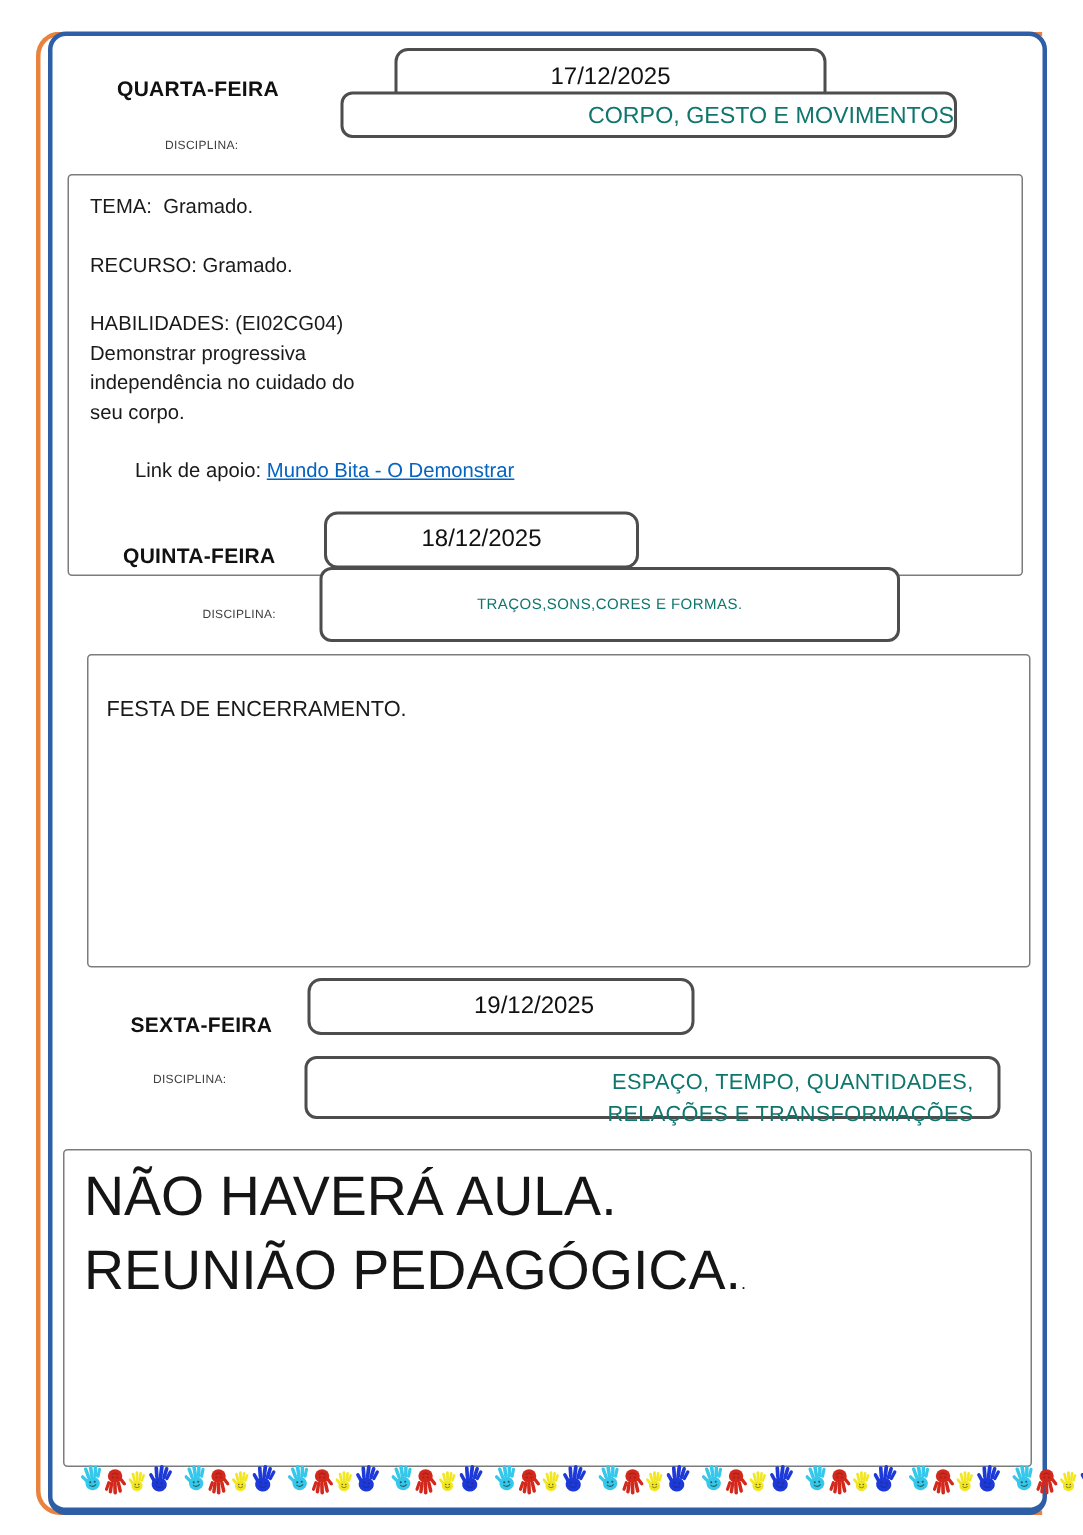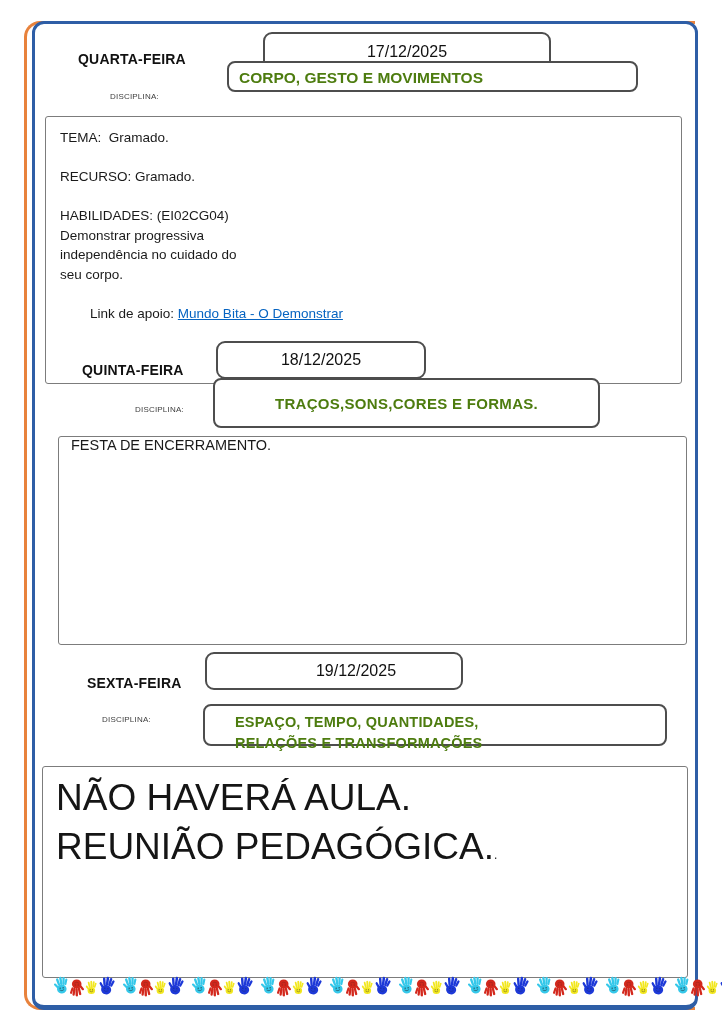--- a/index.html
+++ b/index.html
@@ -26,43 +26,43 @@
   .day-header{position:absolute;font-weight:bold;font-size:14px;letter-spacing:.2px;color:#111;}
   .disc-label{position:absolute;font-size:8px;color:#3d3d3d;letter-spacing:.2px;}
 
   .date-box{
     position:absolute;border:2px solid #4d4d4d;border-radius:9px;background:#fff;
     display:flex;align-items:center;justify-content:center;
     font-size:16px;color:#111;
   }
   .disc-box{
     position:absolute;border:2px solid #4d4d4d;border-radius:8px;background:#fff;
-    font-weight:bold;color:#4d7c0f;
+    font-weight:normal;color:#0f766e;text-align:right;
   }
   .content-box{
     position:absolute;border:1.5px solid #7c7c7c;border-radius:3px;background:#fff;
   }
   .content-line{min-height:19.5px;line-height:19.5px;font-size:13.5px;white-space:pre-wrap;}
   .link{color:var(--link-color,#0563C1);text-decoration:underline;cursor:pointer;}
 
   
   .h1-day{left:78px;top:51px;}
   .b1-date{left:243px;top:32px;width:284px;height:36px;z-index:2;margin-left:20px;}
   .b1-disc{left:227px;top:61px;width:411px;height:31px;z-index:3;
            font-size:15.5px;line-height:29px;padding-left:10px;box-sizing:border-box;}
   .l1-disc{left:110px;top:92px;}
   .b1-content{left:45px;top:116px;width:637px;height:268px;padding:11px 14px;box-sizing:border-box;}
 
   
   .h2-day{left:82px;top:362px;}
   .b2-date{left:216px;top:341px;width:206px;height:34px;}
   .b2-disc{left:213px;top:378px;width:383px;height:46px;
-           display:flex;align-items:center;justify-content:center;font-size:15px;letter-spacing:.3px;}
+           display:flex;align-items:center;justify-content:center;font-size:10px;letter-spacing:.3px;}
   .l2-disc{left:135px;top:405px;}
-  .b2-content{left:58px;top:436px;width:629px;height:209px;padding:0 12px;box-sizing:border-box;}
+  .b2-content{left:58px;top:436px;width:629px;height:209px;padding:28px 12px;box-sizing:border-box;}
   .b2-text{font-size:14.5px;}
 
   
   .h3-day{left:87px;top:675px;}
   .b3-date{left:205px;top:652px;width:210px;height:34px;padding-left:44px;}
   .b3-disc{left:203px;top:704px;width:464px;height:42px;box-sizing:border-box;
            padding:6px 16px 0 30px;font-size:14.5px;line-height:21px;letter-spacing:.2px;}
   .l3-disc{left:102px;top:715px;}
   .b3-content{left:42px;top:766px;width:646px;height:212px;padding:6px 13px;box-sizing:border-box;}
   .big-line{font-size:37px;line-height:49px;color:#151515;white-space:nowrap;}

